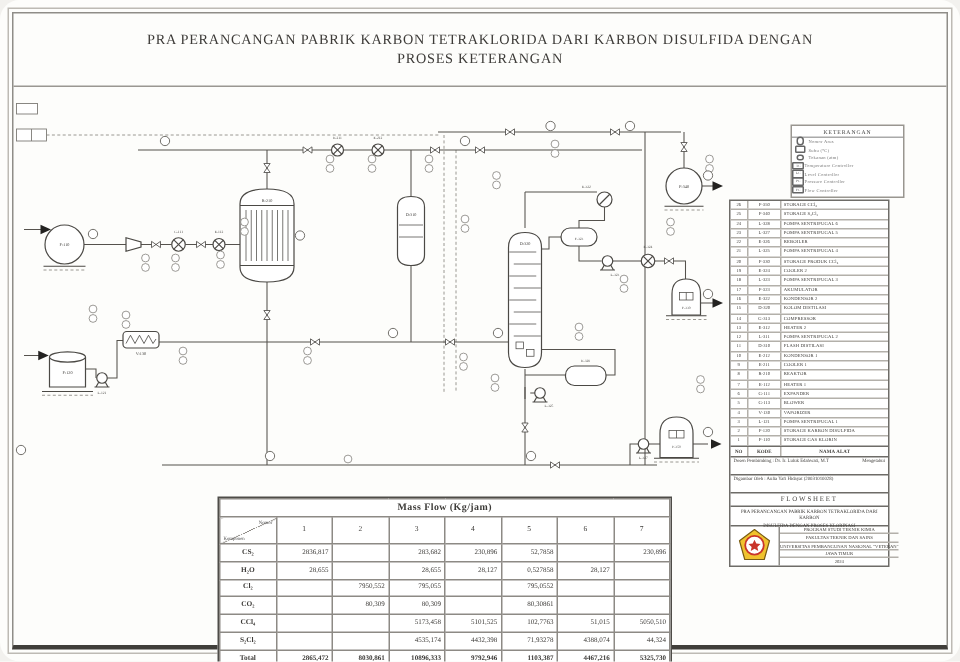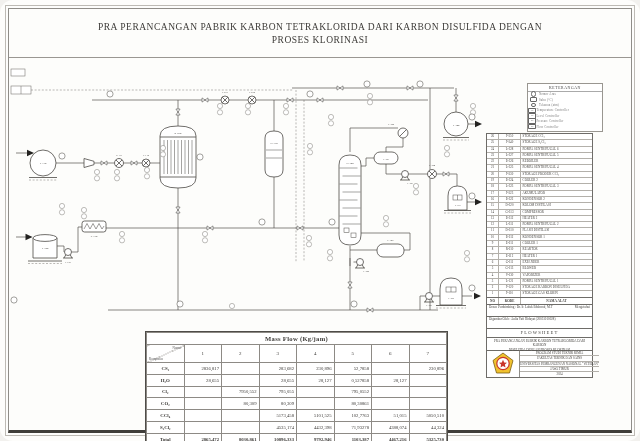--- a/index.html
+++ b/index.html
@@ -59,21 +59,21 @@
 </style>
 </head>
 <body>
 
 <div class="sheet">
   <div class="frame-outer"></div>
   <div class="frame-inner"></div>
 
   <div class="sheet-title">
     <div>PRA PERANCANGAN PABRIK KARBON TETRAKLORIDA DARI KARBON DISULFIDA DENGAN</div>
-    <div>PROSES KLORINASI</div>
+    <div>PROSES KETERANGAN</div>
   </div>
   <div class="title-rule"></div>
 
   <svg class="diagram" viewBox="0 0 640 441">
 
     <g stroke="#8e8c86" stroke-width="0.6" stroke-dasharray="2 1.6" fill="none">
       <line x1="31" y1="90" x2="293" y2="90"></line>
       <line x1="296" y1="90" x2="296" y2="262"></line>
       <line x1="304" y1="100" x2="304" y2="262"></line>
       <line x1="29" y1="180" x2="57" y2="180"></line>

